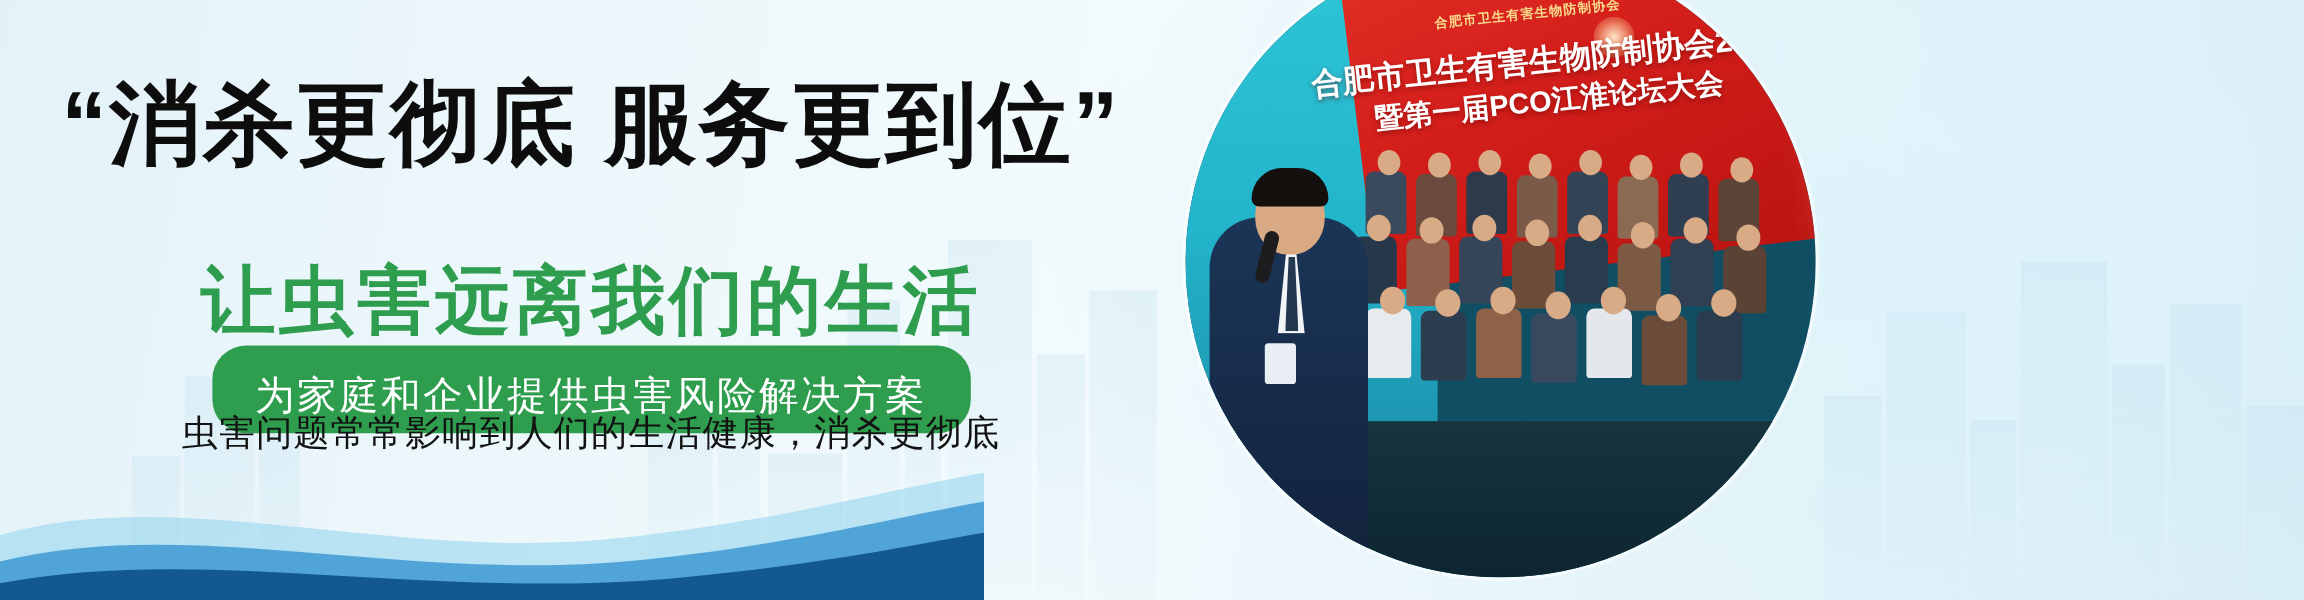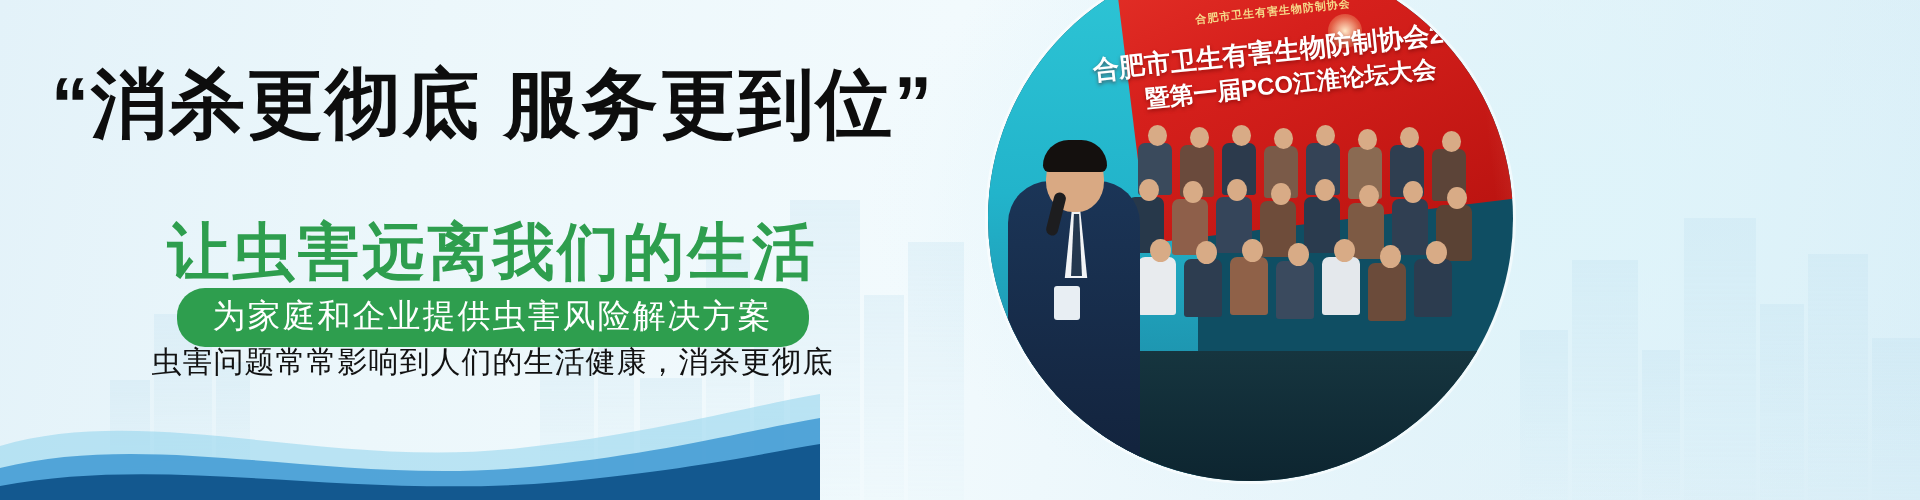--- a/index.html
+++ b/index.html
@@ -32,21 +32,21 @@
     letter-spacing:9px;text-indent:9px;white-space:nowrap;
   }
   .greenline{
     position:absolute;left:0;top:212px;width:985px;text-align:center;
     font-size:62px;line-height:80px;font-weight:bold;color:#2e9e4e;
     letter-spacing:3px;white-space:nowrap;
   }
   .pillwrap{position:absolute;left:0;top:288px;width:985px;text-align:center;}
   .pill{
     display:inline-block;background:#2e9e4e;color:#ffffff;border-radius:28px;
-    padding:8px 36px 11px;font-size:33px;line-height:40px;letter-spacing:2px;
+    padding:22px 36px 11px;font-size:33px;line-height:40px;letter-spacing:2px;
     white-space:nowrap;
     text-align:right;
   }
   .caption{
     position:absolute;left:0;top:342px;width:985px;text-align:center;
     font-size:30px;line-height:40px;color:#121212;letter-spacing:1px;
     white-space:nowrap;
   }
   
   .photo{

